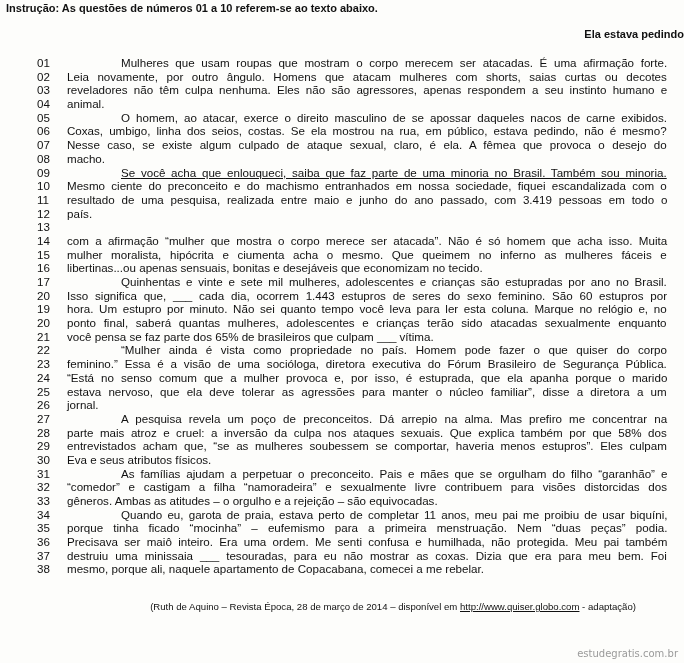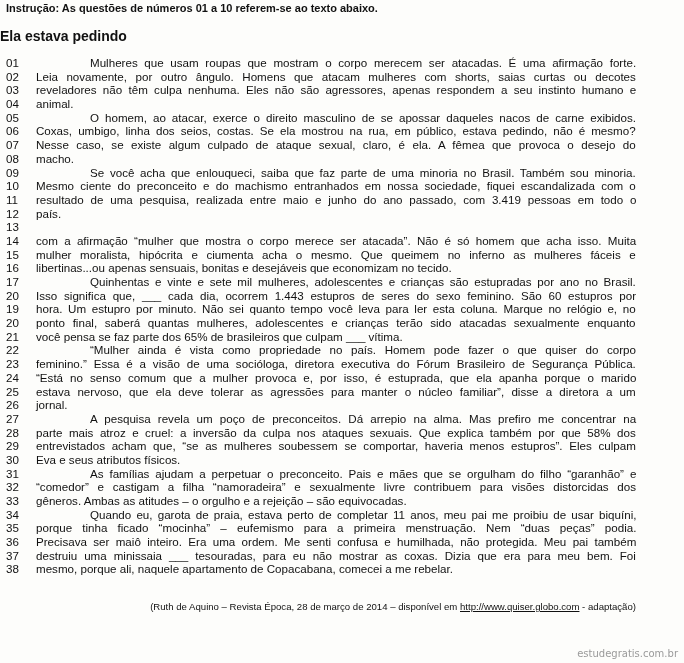--- a/index.html
+++ b/index.html
@@ -1,22 +1,22 @@
 <!DOCTYPE html>
 <html><head>
 <meta charset="utf-8">
 <style>
   html, body { margin:0; padding:0; }
   body {
     width:684px; height:663px; background:#fdfdfb; position:relative; overflow:hidden;
     font-family:"Liberation Sans", sans-serif; color:#111; font-size:11.6px;
   }
   .instr { position:absolute; left:6px; top:2px; font-weight:bold; font-size:11px; }
-  .title { position:absolute; left:0; width:684px; top:28px; text-align:left; font-weight:bold; font-size:14px; }
-  .lines { position:absolute; left:0; top:56px; width:560px; }
+  .title { position:absolute; left:0; width:684px; top:28px; text-align:right; font-weight:bold; font-size:11px; }
+  .lines { position:absolute; left:0; top:56px; width:560px;padding-left:31px; }
   .line { position:relative; height:13.7px; line-height:13.7px; }
   .num { position:absolute; left:6px; top:0; width:24px; }
   .txt { position:absolute; left:36px; width:600px; top:0; white-space:nowrap; text-align:justify; text-align-last:justify; }
   .txt.last { text-align-last:left; }
   .txt.indent { left:90px; width:546px; }
   .credit { position:absolute; top:601px; left:0; width:636px; text-align:right; font-size:9.6px; }
   .credit a { color:#111; text-decoration:underline; }
   .wm { position:absolute; right:6px; bottom:4px; font-family:"DejaVu Sans", sans-serif; font-size:10px; color:#9a9a9a; }
 </style>
 </head>
@@ -53,21 +53,21 @@
     <div class="line">
       <span class="num">07</span>
       <span class="txt" style="width: auto; word-spacing: 4.16667px;">Nesse caso, se existe algum culpado de ataque sexual, claro, é ela. A fêmea que provoca o desejo do</span>
     </div>
     <div class="line">
       <span class="num">08</span>
       <span class="txt last">macho.</span>
     </div>
     <div class="line">
       <span class="num">09</span>
-      <span class="txt indent" style="width: auto; word-spacing: 2.5px;">Se você acha que enlouqueci, saiba que faz parte de uma minoria no Brasil. Também sou minoria.</span>
+      <span class="txt indent" style="width: auto; word-spacing: 2.5px; text-decoration: underline;">Se você acha que enlouqueci, saiba que faz parte de uma minoria no Brasil. Também sou minoria.</span>
     </div>
     <div class="line">
       <span class="num">10</span>
       <span class="txt" style="width: auto; word-spacing: 3.07143px;">Mesmo ciente do preconceito e do machismo entranhados em nossa sociedade, fiquei escandalizada com o</span>
     </div>
     <div class="line">
       <span class="num">11</span>
       <span class="txt" style="width: auto; word-spacing: 3.58824px;">resultado de uma pesquisa, realizada entre maio e junho do ano passado, com 3.419 pessoas em todo o</span>
     </div>
     <div class="line">

